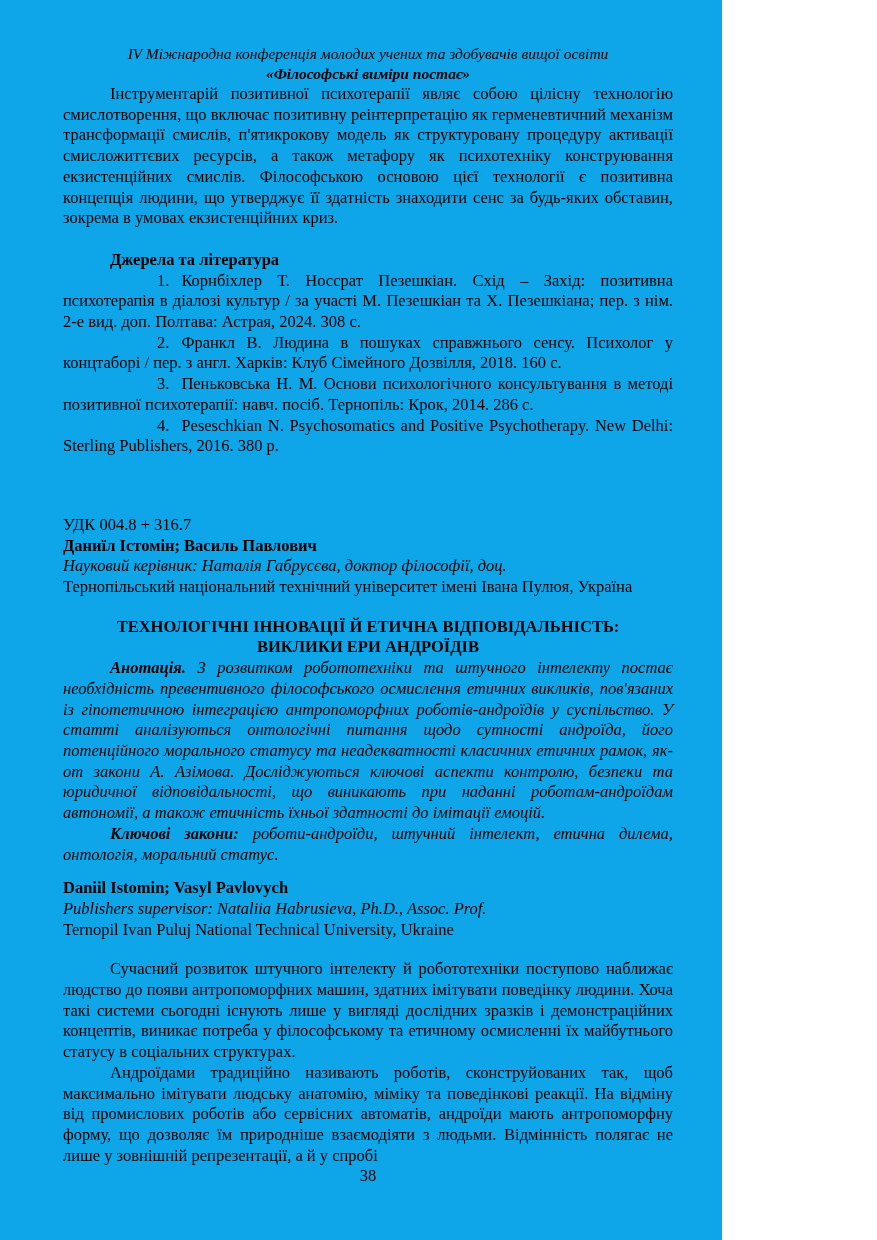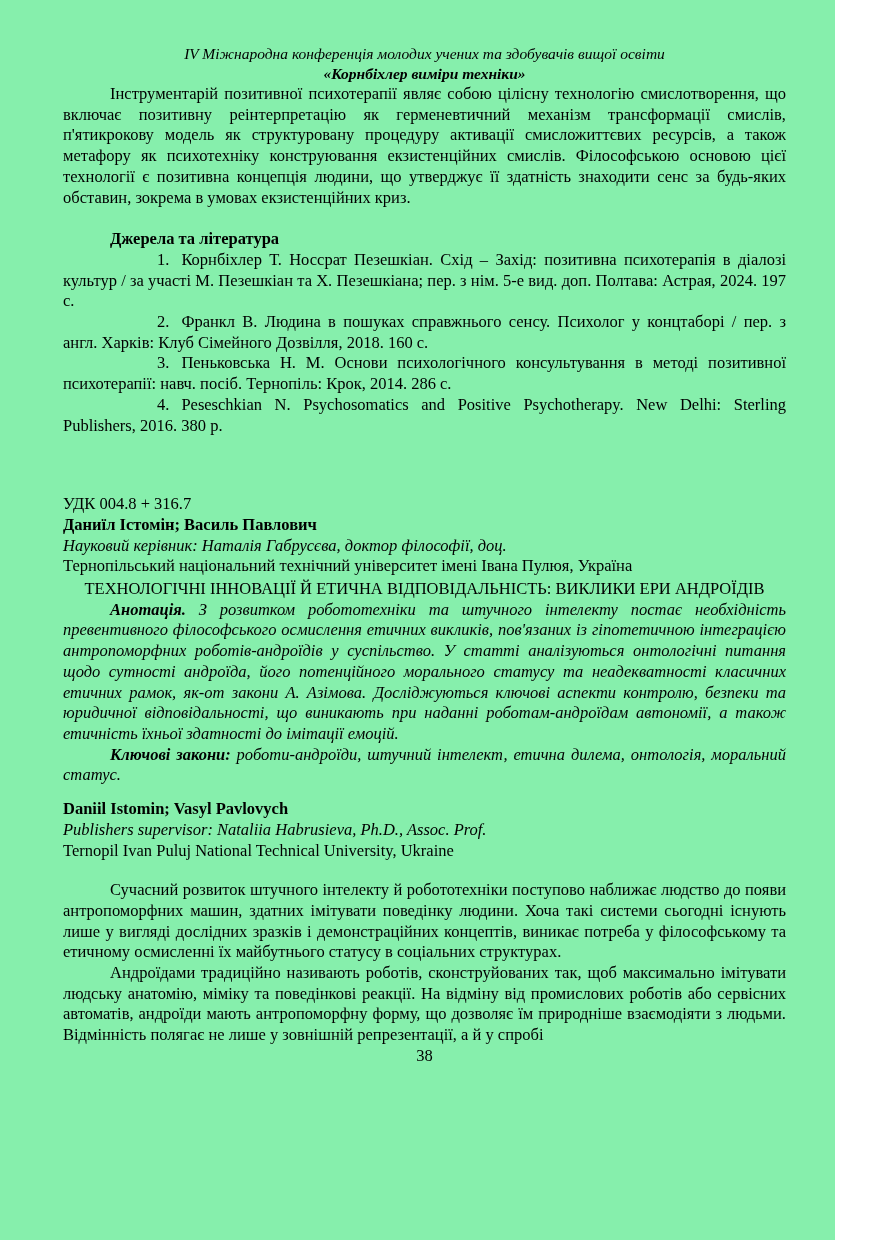--- a/index.html
+++ b/index.html
@@ -1,57 +1,57 @@
 <!DOCTYPE html>
 <html lang="uk"><head>
 <meta charset="utf-8">
 <style>
   html, body { margin: 0; padding: 0; background: #ffffff; }
   .page {
     position: relative;
-    width: 835px;
+    width: 722px;
     height: 1240px;
-    background: #86efac;
+    background: #0ea5e9;
     color: #000000;
     font-family: "Liberation Serif", "DejaVu Serif", serif;
     font-size: 16.5px;
     line-height: 20.7px;
     padding: 44px 49px 0 63px;
     box-sizing: border-box;
     overflow: hidden;
   }
   p { margin: 0; text-align: justify; }
   .center { text-align: center; }
   .indent { text-indent: 47px; }
   .bold { font-weight: bold; }
   .italic { font-style: italic; }
   .bold-italic { font-weight: bold; font-style: italic; }
   .conf-header { font-size: 15.5px; line-height: 20px; }
   .refs-heading { text-indent: 47px; font-weight: bold; margin-top: 21px; }
   .ref-num { display: inline-block; padding-right: 12px; }
   .udc-block { margin-top: 58px; }
-  .title-ua { margin-top: 2px; font-weight: normal; padding: 0 20px; }
+  .title-ua { margin-top: 19px; font-weight: bold; padding: 0 20px; }
   .authors-en-block { margin-top: 13px; }
   .title-en { margin-top: 14px; font-weight: bold; }
   .body-start { margin-top: 19px; }
   .page-number { margin-top: 0; }
 </style>
 </head>
 <body>
 
 <div class="page">
 
   <p class="center italic conf-header">IV Міжнародна конференція молодих учених та здобувачів вищої освіти</p>
-  <p class="center bold-italic conf-header">«Корнбіхлер виміри техніки»</p>
+  <p class="center bold-italic conf-header">«Філософські виміри постає»</p>
 
   <p class="indent">Інструментарій позитивної психотерапії являє собою цілісну технологію смислотворення, що включає позитивну реінтерпретацію як герменевтичний механізм трансформації смислів, п'ятикрокову модель як структуровану процедуру активації смисложиттєвих ресурсів, а також метафору як психотехніку конструювання екзистенційних смислів. Філософською основою цієї технології є позитивна концепція людини, що утверджує її здатність знаходити сенс за будь-яких обставин, зокрема в умовах екзистенційних криз.</p>
 
   <p class="refs-heading">Джерела та література</p>
 
-  <p class="indent"><span class="ref-num">1.</span><span>Корнбіхлер Т. Носсрат Пезешкіан. Схід – Захід: позитивна психотерапія в діалозі культур / за участі М. Пезешкіан та Х. Пезешкіана; пер. з нім. 5-е вид. доп. Полтава: Астрая, 2024. 197 с.</span></p>
+  <p class="indent"><span class="ref-num">1.</span><span>Корнбіхлер Т. Носсрат Пезешкіан. Схід – Захід: позитивна психотерапія в діалозі культур / за участі М. Пезешкіан та Х. Пезешкіана; пер. з нім. 2-е вид. доп. Полтава: Астрая, 2024. 308 с.</span></p>
   <p class="indent"><span class="ref-num">2.</span><span>Франкл В. Людина в пошуках справжнього сенсу. Психолог у концтаборі / пер. з англ. Харків: Клуб Сімейного Дозвілля, 2018. 160 с.</span></p>
   <p class="indent"><span class="ref-num">3.</span><span>Пеньковська Н. М. Основи психологічного консультування в методі позитивної психотерапії: навч. посіб. Тернопіль: Крок, 2014. 286 с.</span></p>
   <p class="indent"><span class="ref-num">4.</span><span>Peseschkian N. Psychosomatics and Positive Psychotherapy. New Delhi: Sterling Publishers, 2016. 380 p.</span></p>
 
   <p class="udc-block">УДК 004.8 + 316.7</p>
   <p class="bold">Даниїл Істомін; Василь Павлович</p>
   <p class="italic">Науковий керівник: Наталія Габрусєва, доктор філософії, доц.</p>
   <p>Тернопільський національний технічний університет імені Івана Пулюя, Україна</p>
 
   <p class="center title-ua">ТЕХНОЛОГІЧНІ ІННОВАЦІЇ Й ЕТИЧНА ВІДПОВІДАЛЬНІСТЬ: ВИКЛИКИ ЕРИ АНДРОЇДІВ</p>

